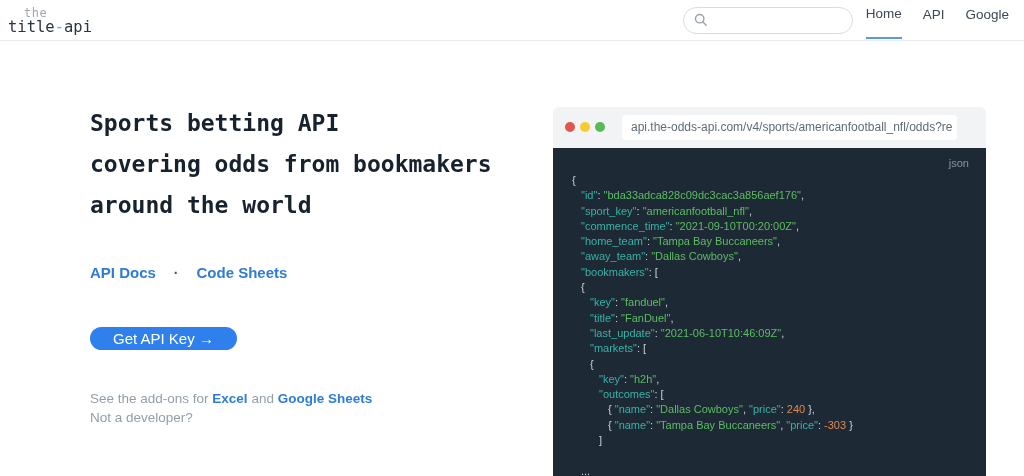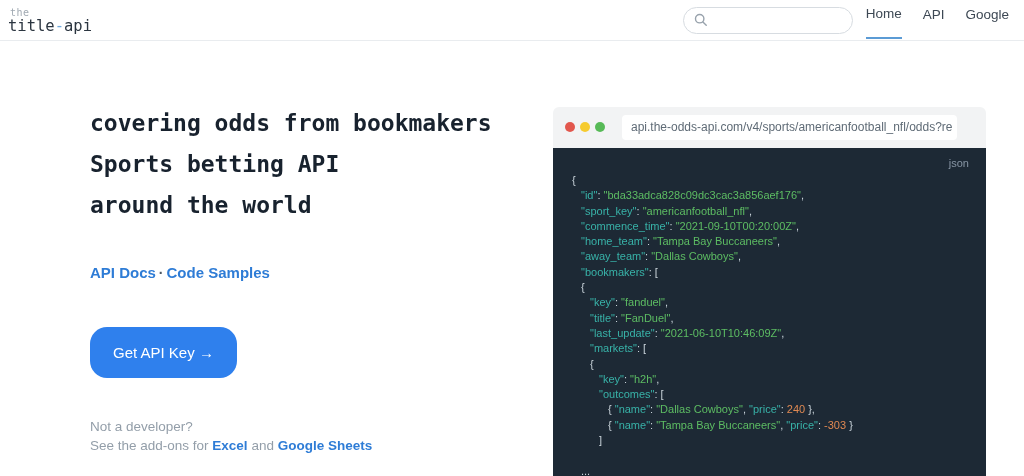--- a/index.html
+++ b/index.html
@@ -4,46 +4,46 @@
 <style>
   * { margin:0; padding:0; box-sizing:border-box; }
   html,body { width:1024px; height:476px; overflow:hidden; background:#fff;
               font-family:"Liberation Sans", sans-serif; }
   body { position:relative; }
 
   
   .header { display:flex; align-items:center; height:41px; padding:0 15px 0 8px;
             border-bottom:1px solid #e9ecef; background:#fff; }
   .logo { text-decoration:none; display:block; line-height:1; padding-top:2px; }
-  .logo-the { display:block; font-family:"DejaVu Sans Mono", monospace; font-size:10px;
-              color:#a0a9b2; margin:0 0 0 2px; letter-spacing:.5px; }
+  .logo-the { display:block; font-family:"DejaVu Sans Mono", monospace; font-size:12px;
+              color:#a0a9b2; margin:0 0 0 16px; letter-spacing:.5px; }
   .logo-main { font-family:"DejaVu Sans Mono", monospace; font-size:15.5px;
                font-weight:500; color:#2b3540; }
   .logo-hyphen { color:var(--logo_hyphen_blue,#6fa8dc); }
 
   .search { margin-left:auto; margin-right:13px; width:170px; height:27px;
             border:1px solid #d7dce1; border-radius:14px; display:flex;
             align-items:center; padding:0 10px; gap:6px; background:#fff; }
   .search svg { flex:0 0 auto; }
   .search input { border:none; outline:none; flex:1; min-width:0; font-size:12px;
                   background:transparent; color:#3d4854; }
 
   .nav { display:flex; align-items:center; gap:21px; font-size:13.5px; color:#3d4854; }
   .nav a { color:inherit; text-decoration:none; padding:4px 0 16px 0; }
   .nav a.active { border-bottom:2px solid var(--underline_blue,#5b9bd5); }
 
   
   .hero { position:absolute; left:90px; top:103px; width:470px; }
   .hero-title { font-family:"DejaVu Sans Mono", monospace; font-weight:700;
                 font-size:23px; line-height:41px; color:#18222e; white-space:nowrap; }
-  .hero-links { margin-top:38px; display:flex; align-items:center; column-gap:3px;
+  .hero-links { margin-top:38px; display:flex; align-items:center; column-gap:18px;
                 font-size:15px; font-weight:600; }
   .hero-links a { color:var(--accent_blue,#2e7cd6); text-decoration:none; }
   .link-sep { color:#4a5560; font-weight:700; font-size:14px; }
-  .cta { margin-top:46px; display:inline-flex; align-items:center; height:51px;
+  .cta { margin-top:46px; display:inline-flex; align-items:center; height:23px;
          padding:0 23px; border:none; border-radius:17px;
          background:var(--button_blue,#2f80ed); color:#fff; font-size:15px;
          font-family:"Liberation Sans", sans-serif; cursor:pointer; }
   .footnote { margin-top:39px; font-size:13.5px; line-height:19px; color:#939ea9; }
   .footnote a { color:var(--accent_blue,#2e7cd6); font-weight:600; text-decoration:none; }
 
   
   .browser { position:absolute; left:553px; top:107px; width:433px; height:369px;
              border-radius:6px 6px 0 0; overflow:hidden; }
   .chrome { position:relative; height:41px; background:var(--chrome_bg,#f2f3f4); }
@@ -83,36 +83,36 @@
 
   <nav class="nav">
     <a href="#" class="active">Home</a>
     <a href="#">API</a>
     <a href="#">Google</a>
   </nav>
 </div>
 
 <div class="hero">
   <h1 class="hero-title">
+    <div>Sports betting API</div>
     <div>covering odds from bookmakers</div>
-    <div>Sports betting API</div>
     <div>around the world</div>
   </h1>
 
   <div class="hero-links">
     <a href="#">API Docs</a>
     <span class="link-sep">·</span>
-    <a href="#">Code Samples</a>
+    <a href="#">Code Sheets</a>
   </div>
 
   <button class="cta">Get API Key →</button>
 
   <div class="footnote">
+    <div><span>See the add-ons for </span><a href="#">Excel</a><span> and </span><a href="#">Google Sheets</a></div>
     <div>Not a developer?</div>
-    <div><span>See the add-ons for </span><a href="#">Excel</a><span> and </span><a href="#">Google Sheets</a></div>
   </div>
 </div>
 
 <div class="browser">
   <div class="chrome">
     <span class="dot dot-red"></span>
     <span class="dot dot-yellow"></span>
     <span class="dot dot-green"></span>
     <div class="urlbar">api.the-odds-api.com/v4/sports/americanfootball_nfl/odds?re</div>
   </div>

